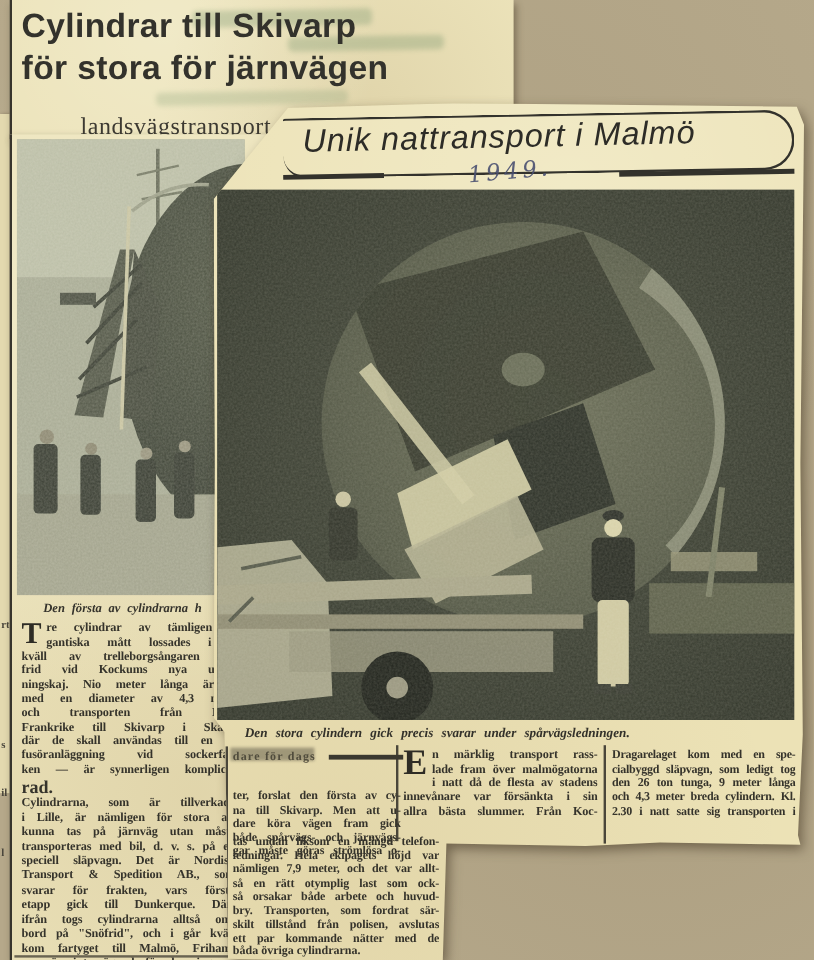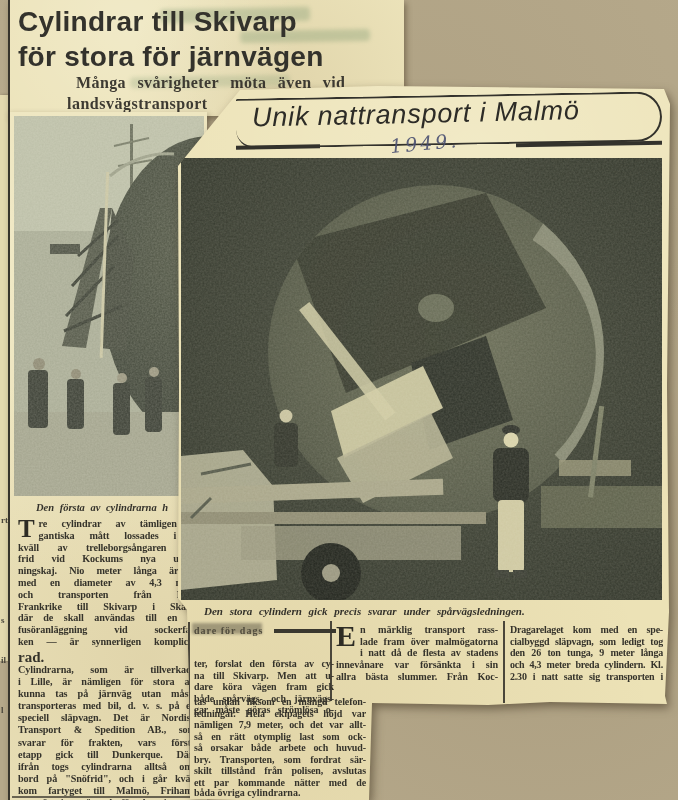--- a/index.html
+++ b/index.html
@@ -12,31 +12,32 @@
       radial-gradient(circle at 60% 20%, rgba(90,70,40,0.06), transparent 45%);
     font-family:"Liberation Serif", serif;
   }
   .abs{position:absolute;}
   .paper{
     background:#ece3ba;
     background-image:
       radial-gradient(circle at 30% 20%, rgba(255,255,240,0.25), transparent 60%),
       radial-gradient(circle at 70% 80%, rgba(140,110,60,0.12), transparent 55%);
     box-shadow:2px 3px 6px rgba(55,42,22,0.45);
+    padding-left:24px;
   }
   
   .clip-top{left:8px;top:0;width:394px;height:116px;border-left:2.5px solid #37342c;}
   .bigheadline{
     left:8px;top:4px;width:382px;
     font-family:"Liberation Sans", sans-serif;font-weight:bold;
     font-size:28px;line-height:35px;color:#33322c;letter-spacing:0.3px;
     white-space:pre-line;
   }
   .subhead1{left:66px;top:74px;font-size:16px;font-weight:bold;color:#3d3a32;word-spacing:7px;letter-spacing:0.4px;}
-  .subhead2{left:57px;top:95px;font-size:16px;font-weight:bold;color:#3d3a32;letter-spacing:0.5px;}
+  .subhead2{left:57px;top:95px;font-size:20px;font-weight:normal;color:#3d3a32;letter-spacing:0.5px;}
   .smudge{position:absolute;filter:blur(2px);opacity:0.35;background:#7f9a72;border-radius:4px;transform:rotate(-1deg);}
   
   .sliver{left:0;top:95px;width:10px;height:566px;background:#e3d9af;box-shadow:1px 0 3px rgba(55,42,22,0.4);}
   .sliver span{position:absolute;left:1px;font-size:9px;font-weight:bold;color:#4a463c;}
   .sliver span:nth-child(1){top:420px;}
   .sliver span:nth-child(2){top:520px;}
   .sliver span:nth-child(3){top:560px;}
   .sliver span:nth-child(4){top:610px;}
   
   .clip-left{left:8px;top:112px;width:197px;height:688px;border-left:2.5px solid #37342c;}
@@ -92,21 +93,20 @@
   <span>il</span>
   <span>l</span>
 </div>
 
 <div class="abs paper clip-top">
   <div class="smudge" style="left:150px;top:8px;width:150px;height:14px;"></div>
   <div class="smudge" style="left:230px;top:30px;width:130px;height:12px;"></div>
   <div class="smudge" style="left:120px;top:76px;width:160px;height:11px;opacity:0.25;"></div>
   <div class="abs bigheadline">Cylindrar till Skivarp
 för stora för järnvägen</div>
-  <div class="abs subhead1">Många svårigheter möta även vid</div>
   <div class="abs subhead2">landsvägstransport</div>
 </div>
 
 <div class="abs paper clip-left">
   <svg class="abs photoL" viewBox="0 0 190 380" xmlns="http://www.w3.org/2000/svg">
     <defs>
       <filter id="grainL" x="0" y="0" width="100%" height="100%">
         <feTurbulence type="fractalNoise" baseFrequency="0.6" numOctaves="2" seed="7"></feTurbulence>
         <feColorMatrix type="matrix" values="0 0 0 0 0.92  0 0 0 0 0.90  0 0 0 0 0.76  0 0 0 0.40 0"></feColorMatrix>
       </filter>

